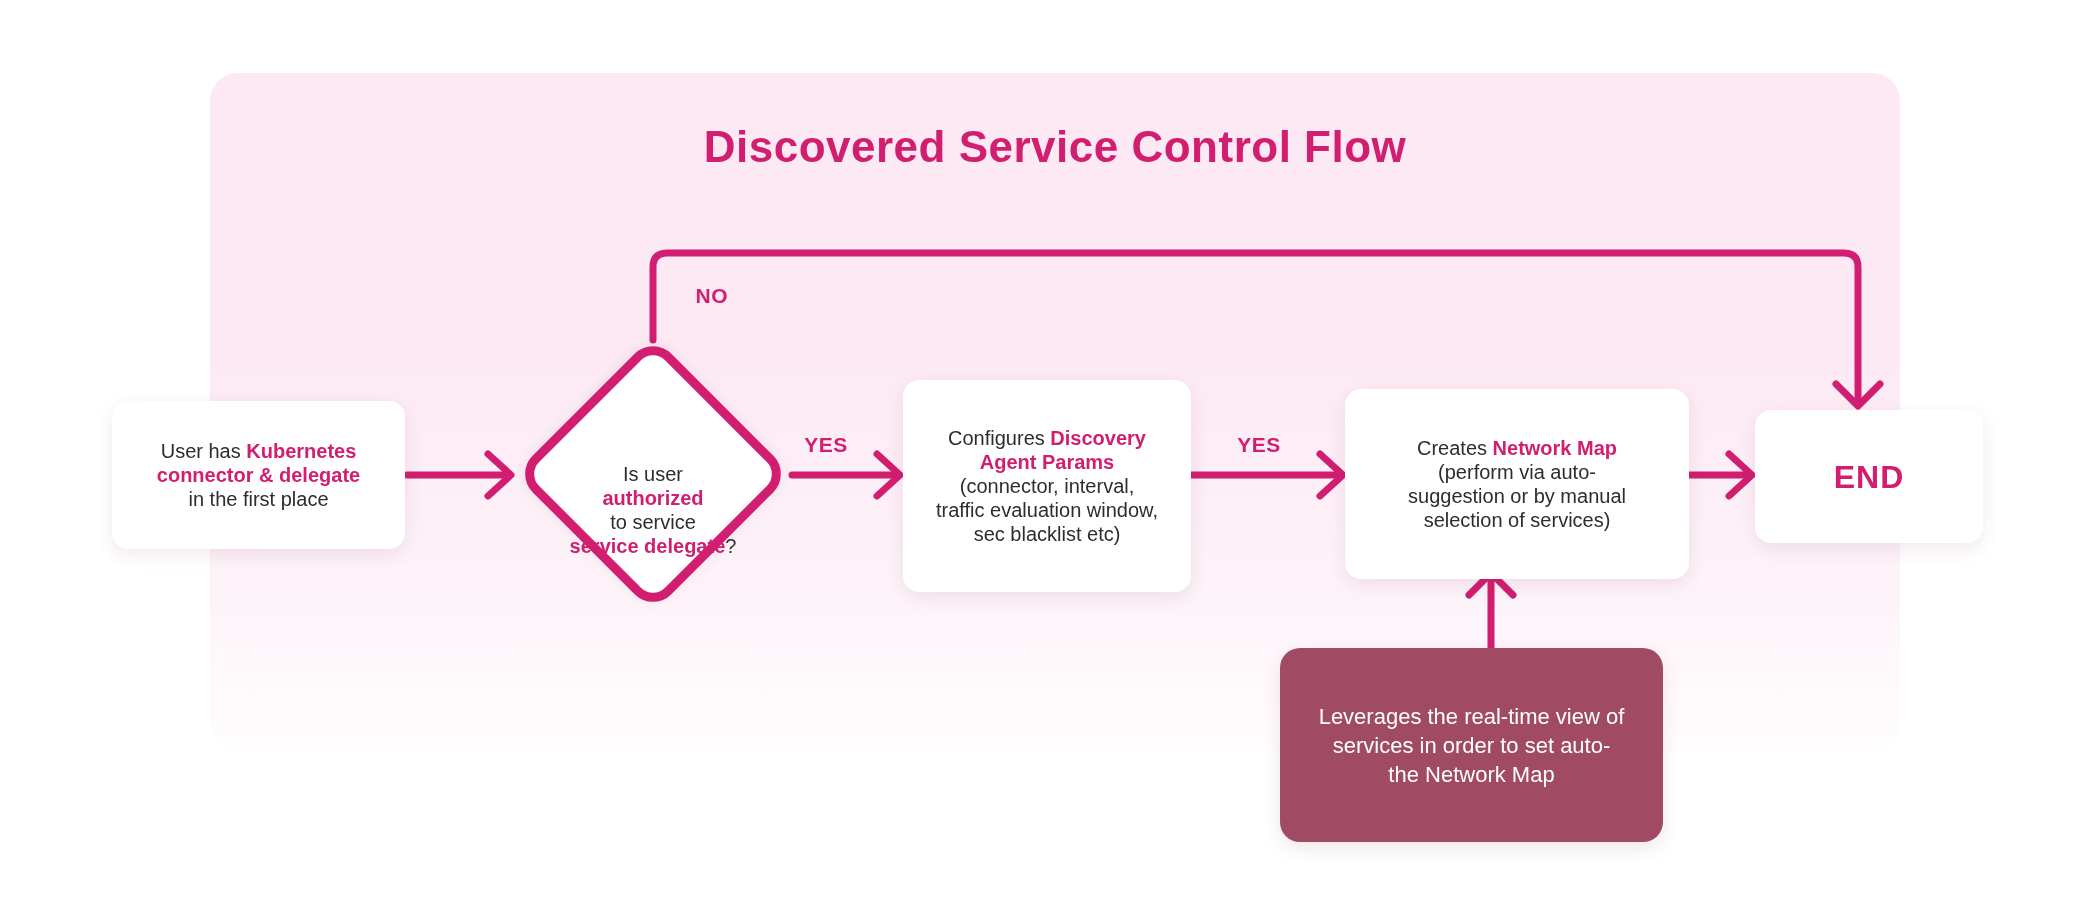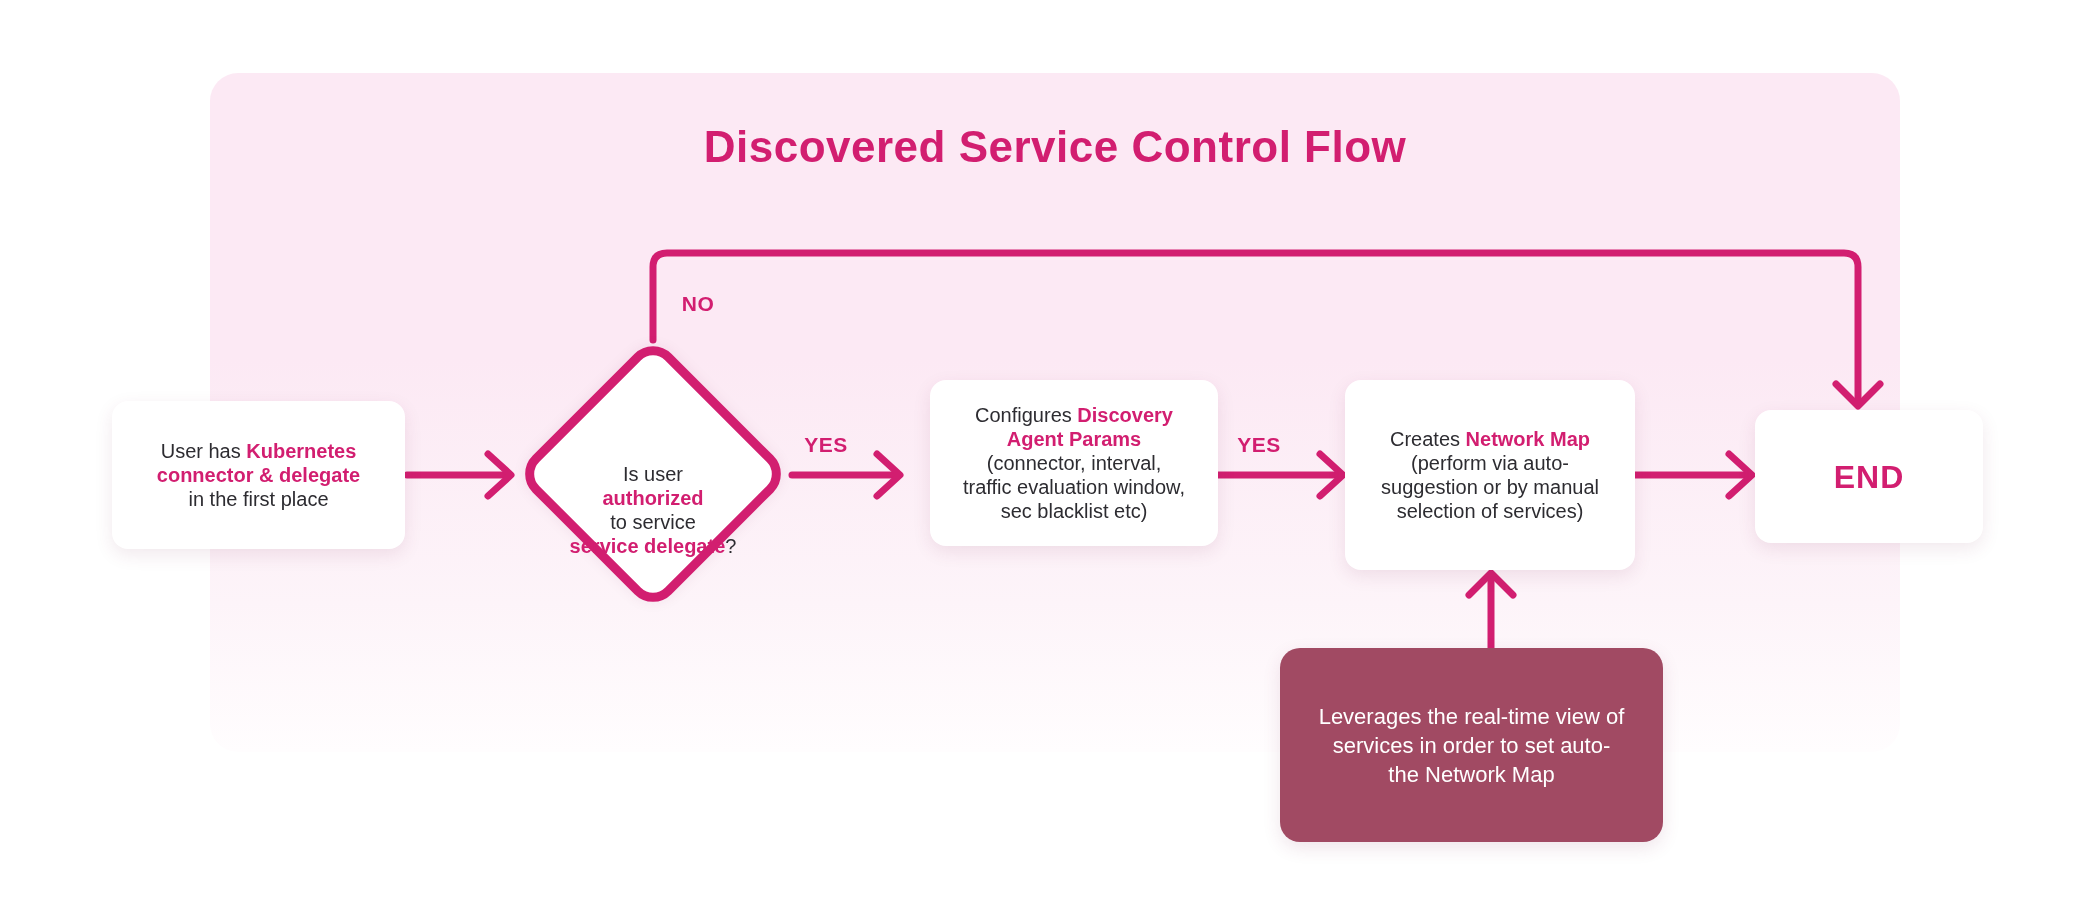--- a/index.html
+++ b/index.html
@@ -25,31 +25,31 @@
     display:flex;align-items:center;justify-content:center;flex-direction:column;
     text-align:center;color:var(--text-dark);font-size:20px;line-height:24px;
     box-shadow:0 6px 18px rgba(120,40,80,0.10);}
   .em{color:var(--accent);font-weight:bold;}
   .diamond-shape{position:absolute;left:555px;top:376px;width:196px;height:196px;
     background:var(--box-bg);border:9px solid var(--accent);border-radius:26px;
     transform:rotate(45deg);z-index:2;box-shadow:0 0 14px rgba(120,40,80,0.08);}
   .diamond-label{position:absolute;left:533px;top:426px;width:240px;z-index:3;
     text-align:center;color:var(--text-dark);font-size:20px;line-height:24px;margin-top:36px;}
   .node-start{left:112px;top:401px;width:293px;height:148px;}
-  .node-configure{left:930px;top:380px;width:288px;height:166px;}
-  .node-create{left:1345px;top:380px;width:290px;height:190px;}
+  .node-configure{left:903px;top:380px;width:288px;height:212px;}
+  .node-create{left:1345px;top:389px;width:344px;height:190px;}
   .node-end{left:1755px;top:410px;width:228px;height:133px;}
   .end-label{font-size:32px;font-weight:bold;color:var(--accent);letter-spacing:1px;}
   .note{position:absolute;left:1280px;top:648px;width:383px;height:194px;z-index:2;
     background:var(--note-bg);border-radius:20px;display:flex;align-items:center;
     justify-content:center;flex-direction:column;text-align:center;
     color:var(--note-text);font-size:22px;line-height:29px;box-shadow:0 6px 18px rgba(120,40,80,0.12);}
   .edge-label{position:absolute;z-index:3;color:var(--accent);font-weight:bold;
     font-size:21px;text-align:center;letter-spacing:.5px;}
-  .label-no{left:668px;top:292px;width:60px;text-align:center;}
+  .label-no{left:668px;top:284px;width:60px;text-align:right;}
   .label-yes-1{left:791px;top:433px;width:70px;}
   .label-yes-2{left:1224px;top:433px;width:70px;}
 </style>
 </head>
 <body>
 
 <div class="panel"></div>
 
 <div class="title">Discovered Service Control Flow</div>
 

